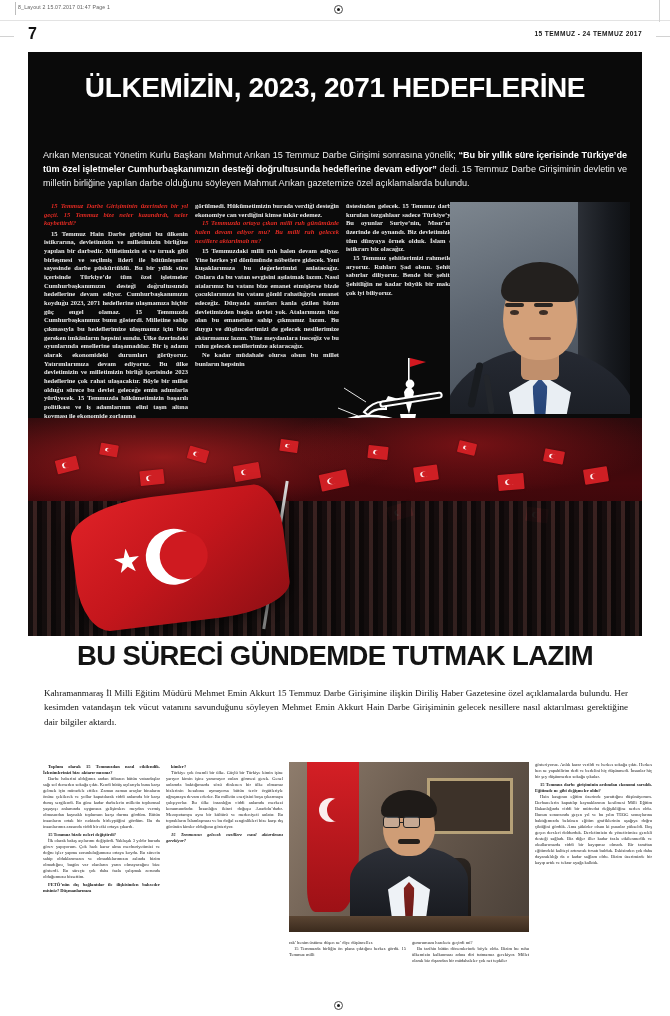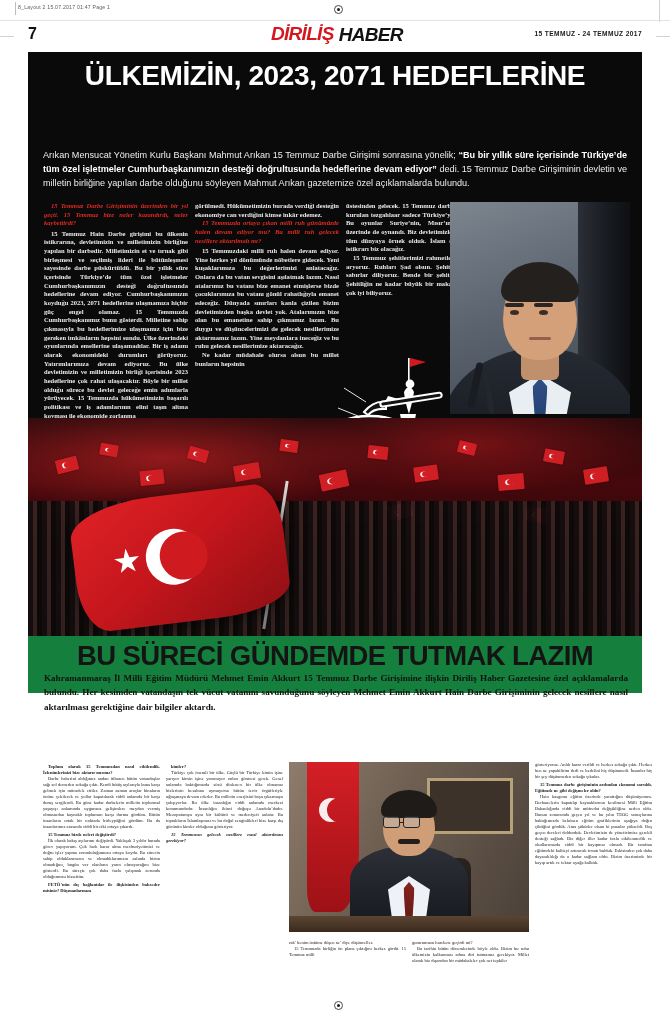--- a/index.html
+++ b/index.html
@@ -116,21 +116,21 @@
     position: absolute;
     top: 52px; left: 28px;
     width: 614px;
     height: 641px;
     background: #0a0a0a;
     overflow: hidden;
   }
 
   .head-kicker {
     position: absolute;
-    top: 8px; left: 0; width: 614px;
+    top: 20px; left: 0; width: 614px;
     text-align: center;
     font-family: "Liberation Sans", sans-serif;
     font-weight: bold;
     font-size: 28px;
     letter-spacing: -0.4px;
     color: #ffffff;
     white-space: nowrap;
   }
   .head-main {
     position: absolute;
@@ -391,46 +391,45 @@
     width: 3px; height: 150px;
     background: linear-gradient(180deg, #d8d8d8, #7b7b7b);
     transform: rotate(9deg);
   }
 
   
   .band-2 {
     position: absolute;
     left: 0; bottom: 0;
     width: 614px; height: 57px;
-    background: #15803d;
+    background: #ffffff;
   }
   .head-2 {
     position: absolute;
     left: 0; top: 4px;
     width: 614px;
     text-align: center;
     font-family: "Liberation Sans", sans-serif;
     font-weight: bold;
     font-size: 27.5px;
     letter-spacing: -0.6px;
     color: #141414;
     white-space: nowrap;
   }
 
   
   .lead-2 {
     position: absolute;
-    top: 671px; left: 44px;
+    top: 686px; left: 44px;
     width: 584px;
     font-family: "Liberation Serif", serif;
     font-size: 9.1px;
     line-height: 14.4px;
     color: #111111;
     text-align: justify;
-    font-weight: bold;
   }
 
   .bcol {
     position: absolute;
     font-family: "Liberation Serif", serif;
     font-size: 4.55px;
     line-height: 6.0px;
     color: #1a1a1a;
     text-align: justify;
   }
@@ -589,24 +588,20 @@
   <div class="print-slug">8_Layout 2  15.07.2017  01:47  Page 1</div>
   <div class="reg-mark"></div>
 </div>
 <div class="edge-tick" style="left:0;top:36px;width:14px;height:1px;"></div>
 <div class="edge-tick" style="right:0;top:36px;width:14px;height:1px;"></div>
 <div class="edge-tick" style="right:10px;top:0;width:1px;height:22px;"></div>
 
 <div class="masthead">
   <div class="folio">7</div>
 
-  <div class="logo-wrap">
-    <span class="logo-dirilis">DİRİLİŞ</span>
-    <span class="logo-haber">HABER</span>
-  </div>
 
   <div class="issue-date">15 TEMMUZ - 24 TEMMUZ 2017</div>
 </div>
 
 <div class="article-main">
 
   <div class="head-kicker">ÜLKEMİZİN, 2023, 2071  HEDEFLERİNE</div>
 
   <div class="lead-para">Arıkan Mensucat Yönetim Kurlu Başkanı Mahmut Arıkan 15 Temmuz Darbe Girişimi sonrasına yönelik; <b>“Bu bir yıllık süre içerisinde Türkiye’de tüm özel işletmeler Cumhurbaşkanımızın desteği doğrultusunda hedeflerine devam ediyor”</b> dedi.  15 Temmuz Darbe Girişiminin devletin ve milletin birliğine yapılan darbe olduğunu söyleyen Mahmut Arıkan gazetemize özel açıklamalarda bulundu.</div>
 

